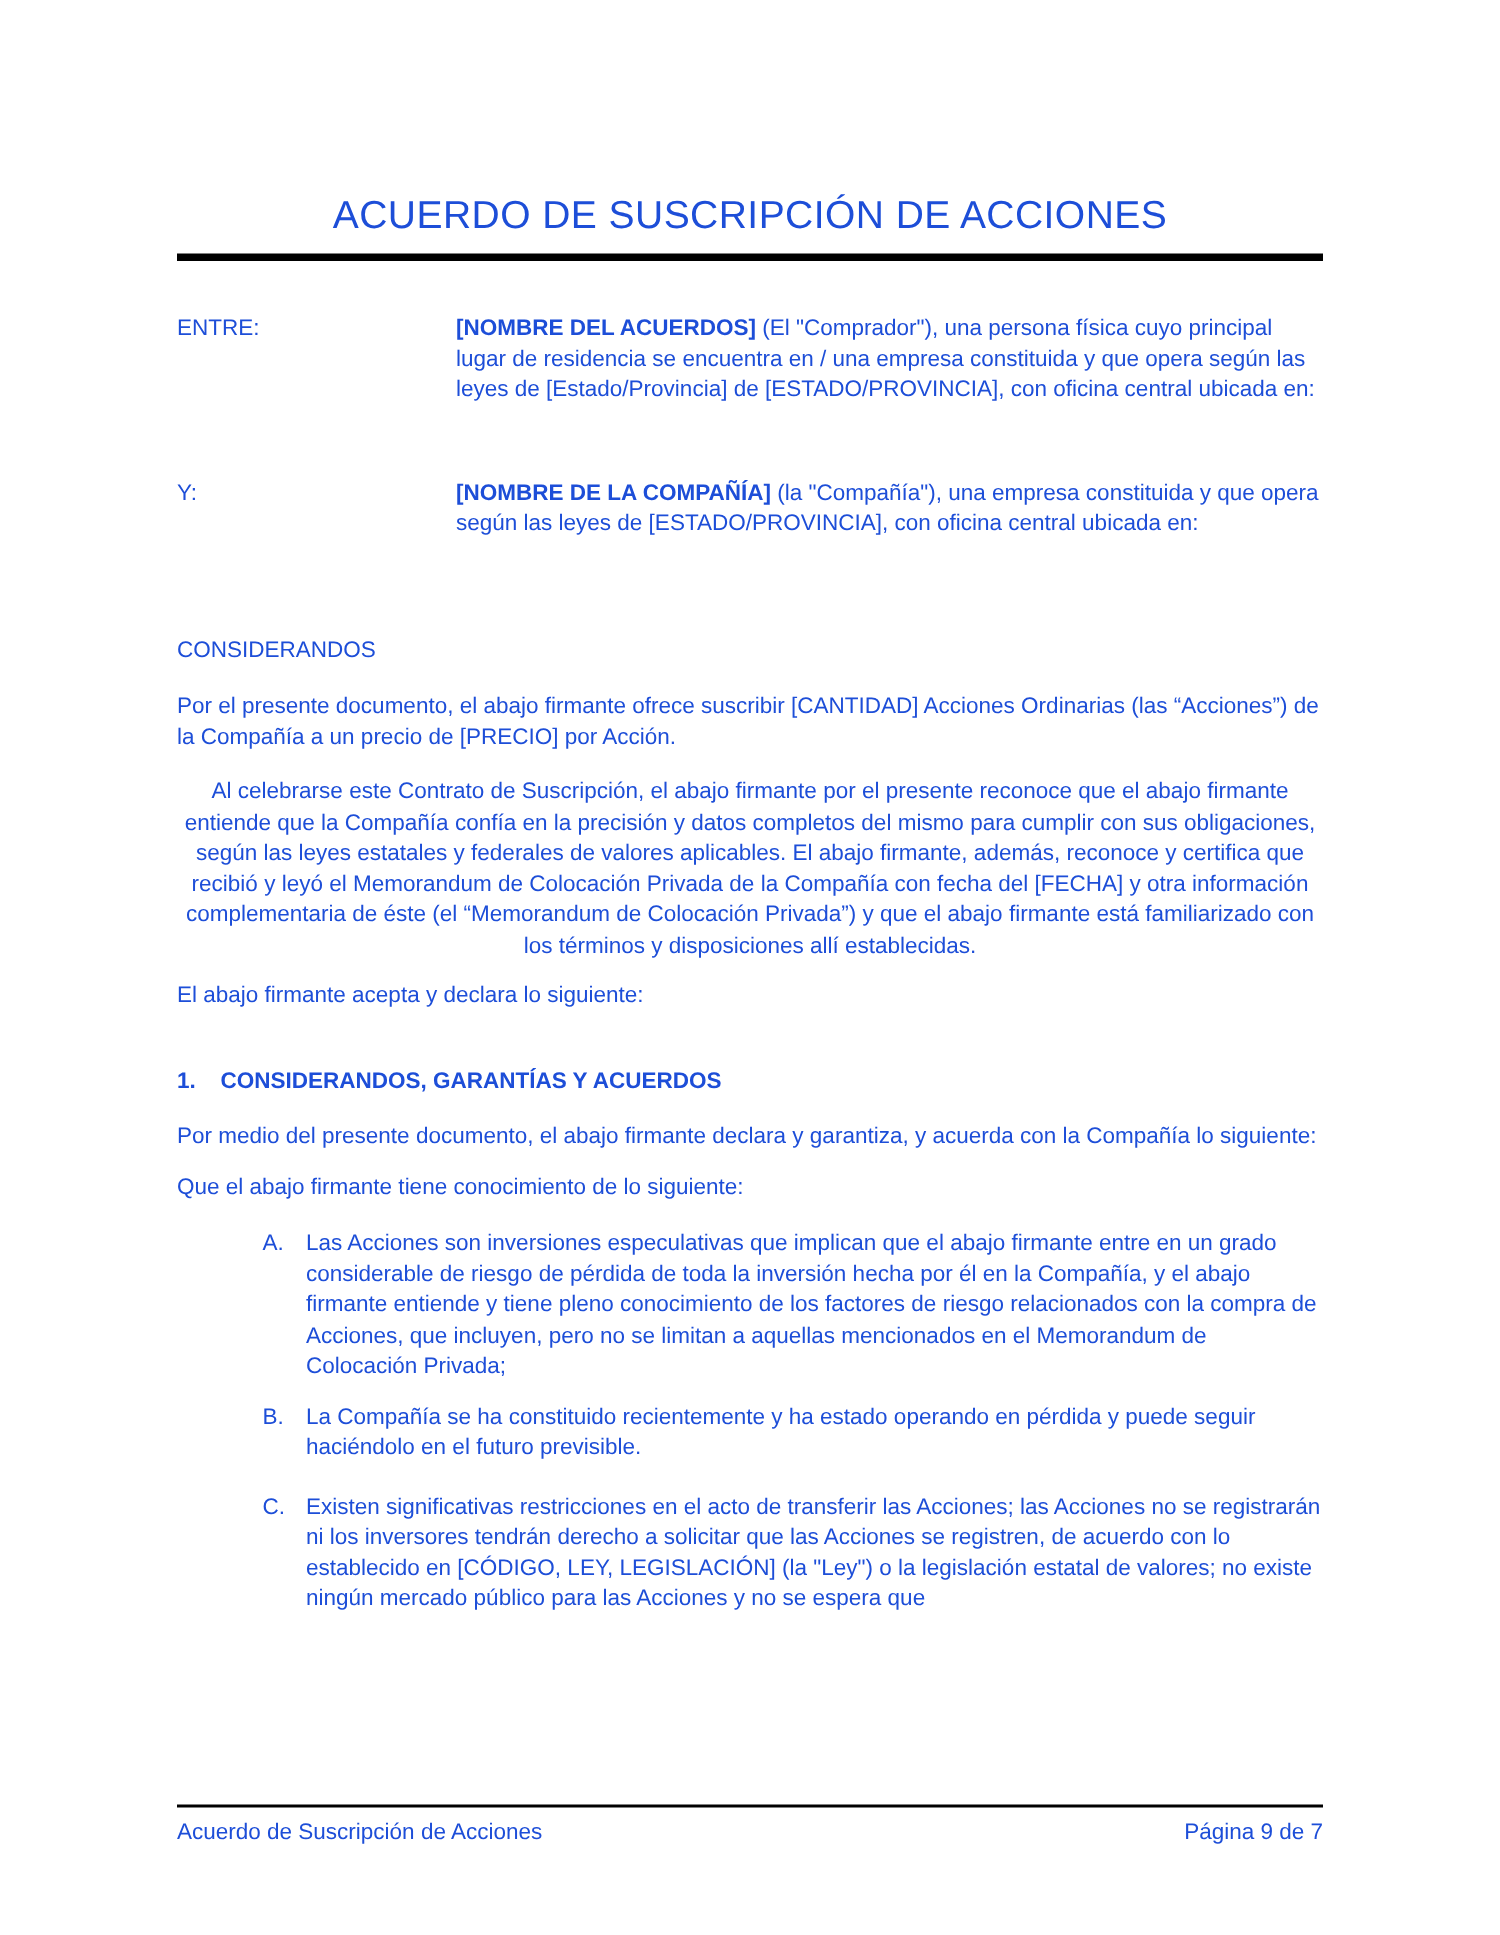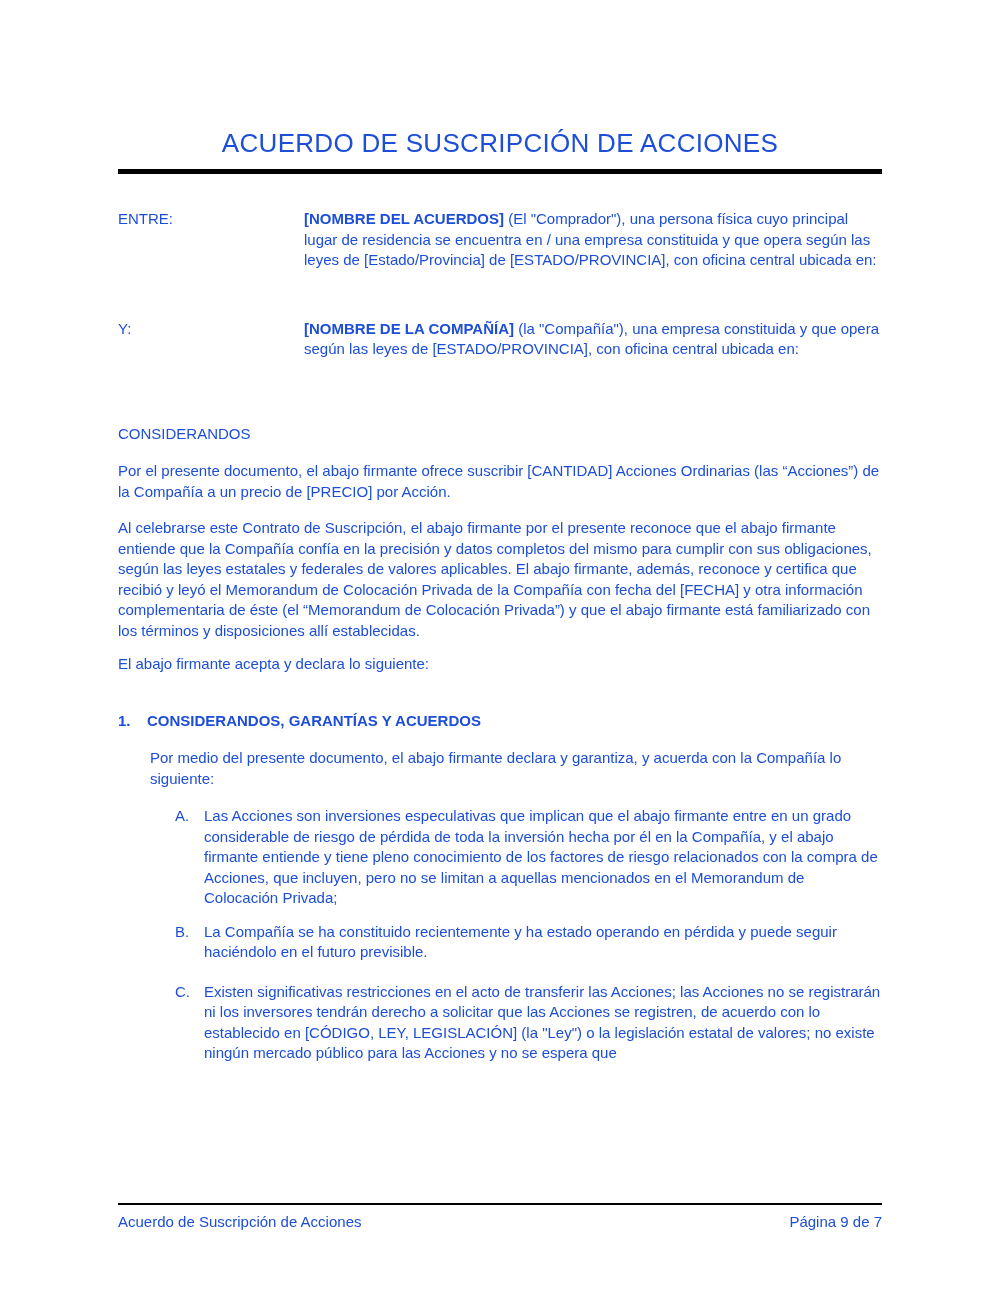--- a/index.html
+++ b/index.html
@@ -45,32 +45,32 @@
     flex: 0 0 186px;
     font-weight: normal;
   }
   .party-text { flex: 1; }
 
   .recitals-heading {
     margin-top: 64px;
     font-weight: normal;
   }
   .recital-1 { margin-top: 17px; }
-  .recital-2 { margin-top: 16px; }
+  .recital-2 { margin-top: 16px; text-align: center; }
   .acceptance { margin-top: 13px; }
 
   .section-heading {
     margin-top: 36px;
     display: flex;
     font-weight: bold;
   }
   .section-num { flex: 0 0 29px; }
   .section-title { flex: 1; }
 
-  .sec-para-1 { margin-top: 17px; margin-left: 32px; }
+  .sec-para-1 { margin-top: 17px; }
   .sec-para-2 { margin-top: 13px; }
 
   .list-item {
     display: flex;
     padding-left: 57px;
   }
   .item-a { margin-top: 17px; }
   .item-b { margin-top: 13px; }
   .item-c { margin-top: 19px; }
   .item-letter { flex: 0 0 29px; }
@@ -110,20 +110,21 @@
     <p class="recitals-heading">CONSIDERANDOS</p>
     <p class="recital-1">Por el presente documento, el abajo firmante ofrece suscribir [CANTIDAD] Acciones Ordinarias (las “Acciones”) de la Compañía a un precio de [PRECIO] por Acción.</p>
     <p class="recital-2">Al celebrarse este Contrato de Suscripción, el abajo firmante por el presente reconoce que el abajo firmante entiende que la Compañía confía en la precisión y datos completos del mismo para cumplir con sus obligaciones, según las leyes estatales y federales de valores aplicables. El abajo firmante, además, reconoce y certifica que recibió y leyó el Memorandum de Colocación Privada de la Compañía con fecha del [FECHA] y otra información complementaria de éste (el “Memorandum de Colocación Privada”) y que el abajo firmante está familiarizado con los términos y disposiciones allí establecidas.</p>
     <p class="acceptance">El abajo firmante acepta y declara lo siguiente:</p>
 
     <div class="section-heading">
       <span class="section-num">1.</span>
       <span class="section-title">CONSIDERANDOS, GARANTÍAS Y ACUERDOS</span>
     </div>
     <p class="sec-para-1">Por medio del presente documento, el abajo firmante declara y garantiza, y acuerda con la Compañía lo siguiente:</p>
+    <p class="sec-para-2">Que el abajo firmante tiene conocimiento de lo siguiente:</p>
 
     <div class="list-item item-a">
       <span class="item-letter">A.</span>
       <span class="item-text">Las Acciones son inversiones especulativas que implican que el abajo firmante entre en un grado considerable de riesgo de pérdida de toda la inversión hecha por él en la Compañía, y el abajo firmante entiende y tiene pleno conocimiento de los factores de riesgo relacionados con la compra de Acciones, que incluyen, pero no se limitan a aquellas mencionados en el Memorandum de Colocación Privada;</span>
     </div>
     <div class="list-item item-b">
       <span class="item-letter">B.</span>
       <span class="item-text">La Compañía se ha constituido recientemente y ha estado operando en pérdida y puede seguir haciéndolo en el futuro previsible.</span>
     </div>
     <div class="list-item item-c">

